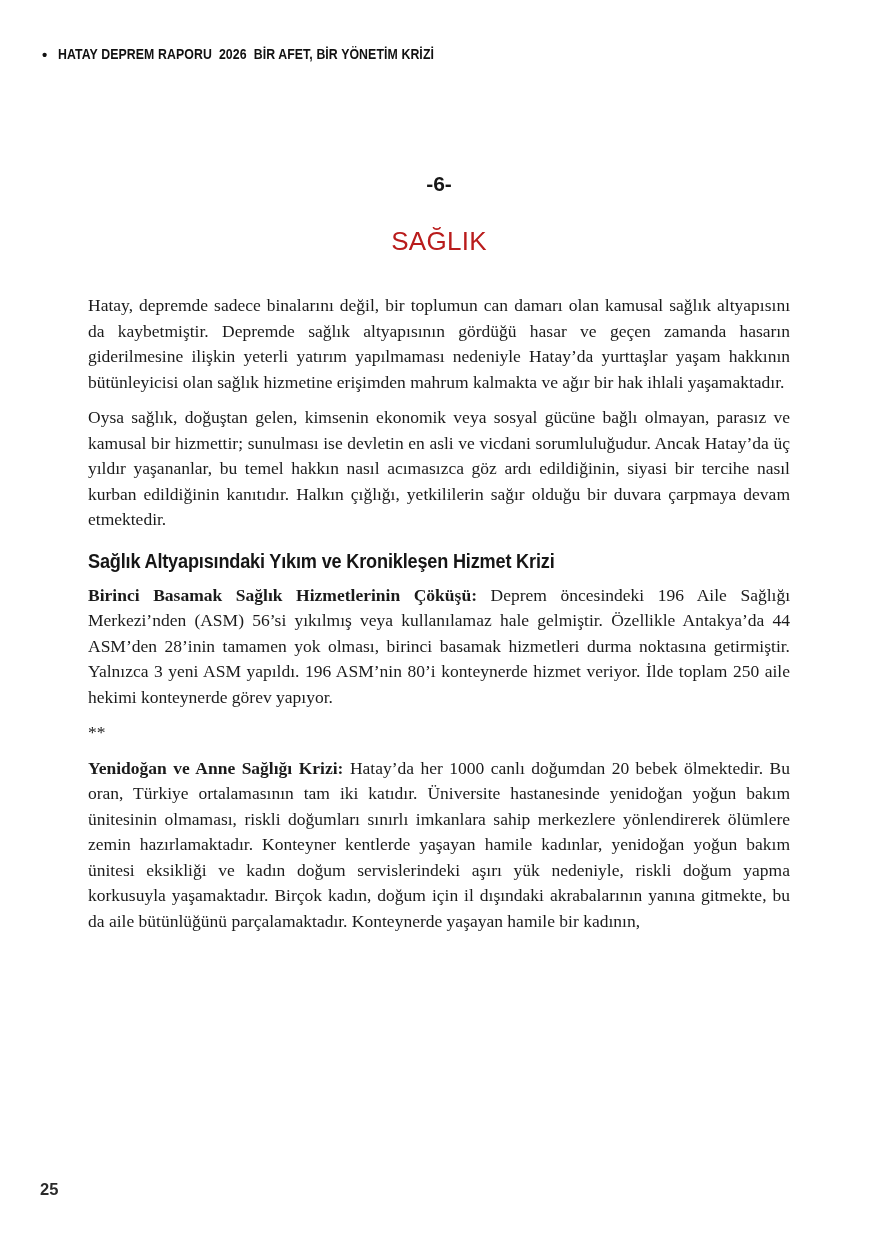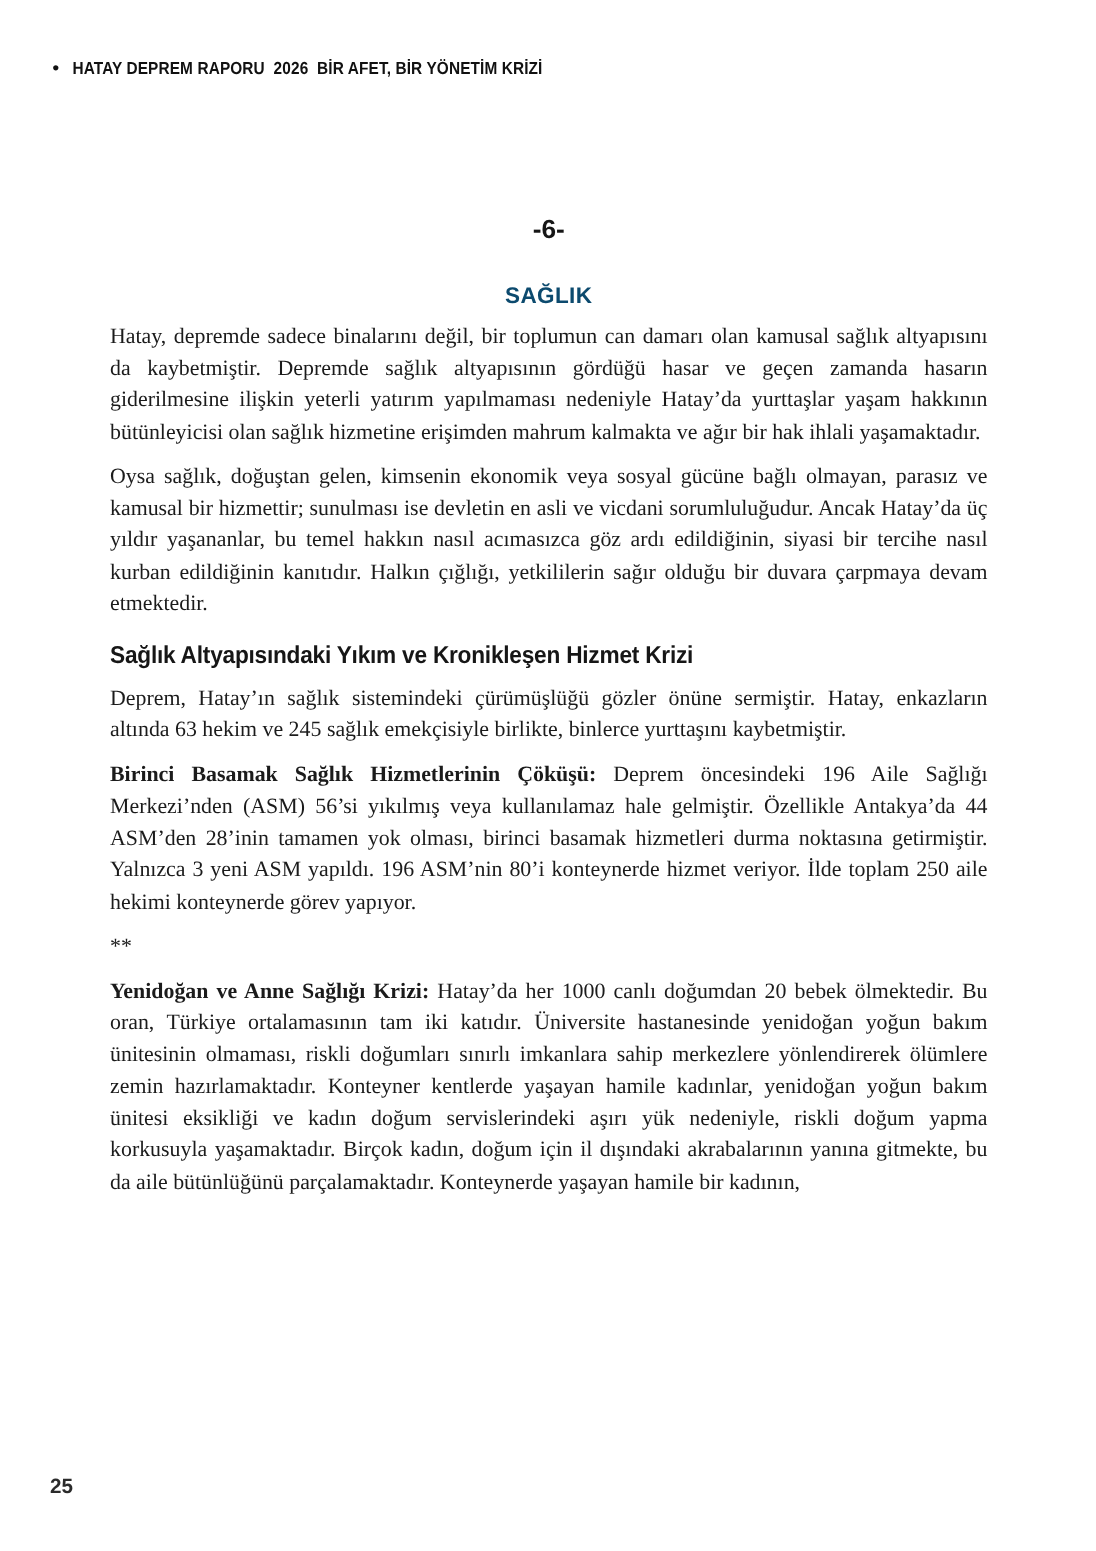--- a/index.html
+++ b/index.html
@@ -51,34 +51,34 @@
     text-align: center;
     font-family: "Liberation Sans", sans-serif;
     font-weight: 700;
     font-size: 21px;
     color: #161616;
   }
   .section-title {
     margin: 30px 0 0 0;
     text-align: center;
     font-family: "Liberation Sans", sans-serif;
-    font-weight: 700;
-    font-size: 18px;
+    font-weight: 400;
+    font-size: 26px;
     letter-spacing: 0.3px;
-    color: #0c4a6e;
+    color: #b91c1c;
   }
   .body-para {
     margin: 0 0 10px 0;
     font-size: 17.5px;
     line-height: 25.5px;
     text-align: justify;
     color: #1b1b1b;
   }
   .body-para.first {
-    margin-top: 9px;
+    margin-top: 36px;
   }
   .body-para strong {
     font-weight: 700;
   }
   .subheading {
     margin: 17px 0 10px 0;
     font-family: "Liberation Sans", sans-serif;
     font-weight: 700;
     font-size: 19.5px;
     letter-spacing: -0.2px;
@@ -117,21 +117,20 @@
   <main class="content">
     <div class="section-number">-6-</div>
     <h1 class="section-title">SAĞLIK</h1>
 
     <p class="body-para first">Hatay, depremde sadece binalarını değil, bir toplumun can damarı olan kamusal sağlık altyapısını da kaybetmiştir. Depremde sağlık altyapısının gördüğü hasar ve geçen zamanda hasarın giderilmesine ilişkin yeterli yatırım yapılmaması nedeniyle Hatay’da yurttaşlar yaşam hakkının bütünleyicisi olan sağlık hizmetine erişimden mahrum kalmakta ve ağır bir hak ihlali yaşamaktadır.</p>
 
     <p class="body-para">Oysa sağlık, doğuştan gelen, kimsenin ekonomik veya sosyal gücüne bağlı olmayan, parasız ve kamusal bir hizmettir; sunulması ise devletin en asli ve vicdani sorumluluğudur. Ancak Hatay’da üç yıldır yaşananlar, bu temel hakkın nasıl acımasızca göz ardı edildiğinin, siyasi bir tercihe nasıl kurban edildiğinin kanıtıdır. Halkın çığlığı, yetkililerin sağır olduğu bir duvara çarpmaya devam etmektedir.</p>
 
     <h2 class="subheading">Sağlık Altyapısındaki Yıkım ve Kronikleşen Hizmet Krizi</h2>
 
-    <p class="body-para">Deprem, Hatay’ın sağlık sistemindeki çürümüşlüğü gözler önüne sermiştir. Hatay, enkazların altında 63 hekim ve 245 sağlık emekçisiyle birlikte, binlerce yurttaşını kaybetmiştir.</p>
 
     <p class="body-para"><strong>Birinci Basamak Sağlık Hizmetlerinin Çöküşü:</strong> <span>Deprem öncesindeki 196 Aile Sağlığı Merkezi’nden (ASM) 56’si yıkılmış veya kullanılamaz hale gelmiştir. Özellikle Antakya’da 44 ASM’den 28’inin tamamen yok olması, birinci basamak hizmetleri durma noktasına getirmiştir.  Yalnızca 3 yeni ASM yapıldı. 196 ASM’nin 80’i konteynerde hizmet veriyor. İlde toplam 250 aile hekimi konteynerde görev yapıyor.</span></p>
 
     <p class="separator-line">**</p>
 
 
     <p class="body-para"><strong>Yenidoğan ve Anne Sağlığı Krizi:</strong> <span>Hatay’da her 1000 canlı doğumdan 20 bebek ölmektedir. Bu oran, Türkiye ortalamasının tam iki katıdır. Üniversite hastanesinde yenidoğan yoğun bakım ünitesinin olmaması, riskli doğumları sınırlı imkanlara sahip merkezlere yönlendirerek ölümlere zemin hazırlamaktadır. Konteyner kentlerde yaşayan hamile kadınlar, yenidoğan yoğun bakım ünitesi eksikliği ve kadın doğum servislerindeki aşırı yük nedeniyle, riskli doğum yapma korkusuyla yaşamaktadır. Birçok kadın, doğum için il dışındaki akrabalarının yanına gitmekte, bu da aile bütünlüğünü parçalamaktadır. Konteynerde yaşayan hamile bir kadının,</span></p>
   </main>
 
   <div class="page-footer">

